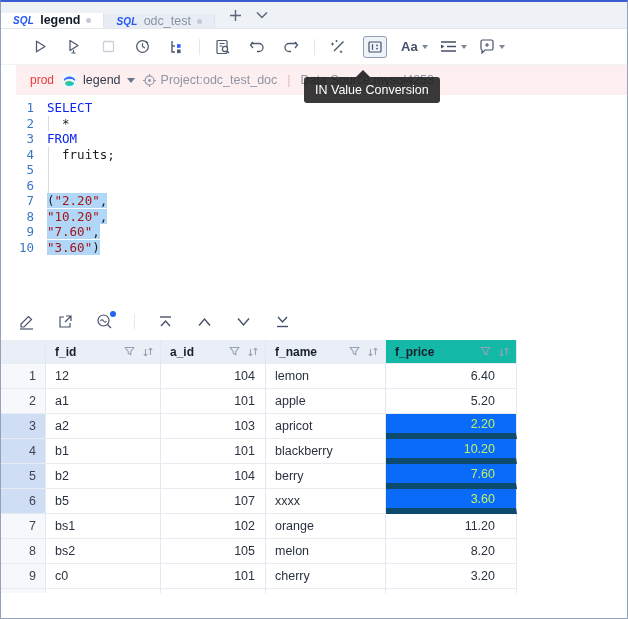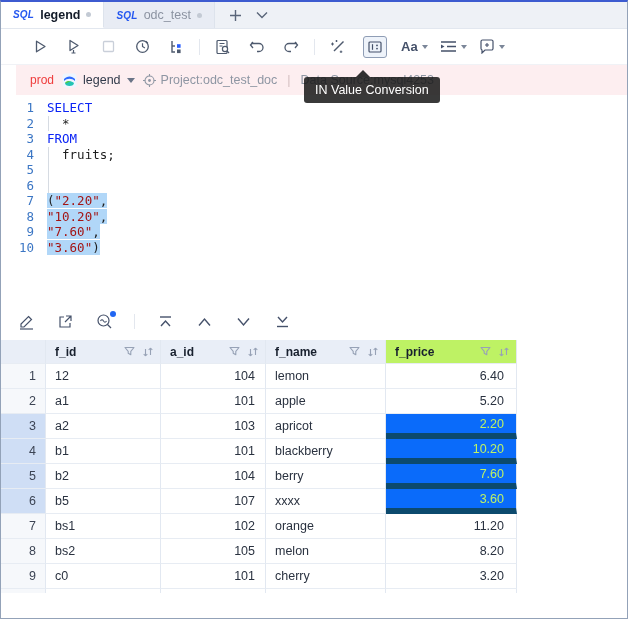--- a/index.html
+++ b/index.html
@@ -65,38 +65,38 @@
   
   .tablewrap { overflow:hidden; height:253px; }
   .trow { display:flex; height:25px; }
   .trow.header { height:24px; }
   .cell { border-right:1px solid #e2e8f1; border-bottom:1px solid #e7ecf3; display:flex; align-items:center; overflow:hidden; background:#fff; }
   .c-num { width:45px; justify-content:flex-end; padding-right:9px; background:#f6f8fb; color:#3c4454; flex:none; }
   .c-num.selrow { background:#cfdef5; }
   .c-fid { width:115px; padding-left:9px; flex:none; }
   .c-aid { width:105px; justify-content:flex-end; padding-right:10px; flex:none; }
   .c-fname { width:120px; padding-left:9px; flex:none; }
-  .c-fprice { width:131px; justify-content:flex-end; padding-right:12px; flex:none; }
+  .c-fprice { width:131px; justify-content:flex-end; padding-right:21px; flex:none; }
   .c-fill { flex:1; border-right:none; background:#fff; border-bottom:none; }
   .header .cell { background:#e9eef7; font-weight:bold; color:#18202e; justify-content:flex-start; padding-left:9px; padding-right:6px; }
   .header .c-num { background:#e9eef7; }
-  .header .c-fprice { background:#bef264; }
+  .header .c-fprice { background:#14b8a6; }
   .header .c-fill { background:#fff; }
   .hlabel { flex:1; text-align:left; font-size:12px; }
   .hicons { display:flex; align-items:center; gap:7px; }
   .hicons svg { display:block; cursor:pointer; }
   .cell.hl { background:#0a6bfa; color:#bef264; border-bottom:6px solid #0c4a6e;text-align:right; }
 </style>
 </head>
 <body>
 
 <div class="window">
 
   <div class="etabbar">
-    <div id="etabs" style="display:flex;">
+    <div id="etabs" style="display:flex;align-items:flex-end;">
         <div class="etab active">
           <span class="sqlbadge">SQL</span>
           <span class="lbl">legend</span>
           <span class="tabdot"></span>
         </div>
         <div class="etab">
           <span class="sqlbadge">SQL</span>
           <span class="lbl">odc_test</span>
           <span class="tabdot"></span>
         </div>

